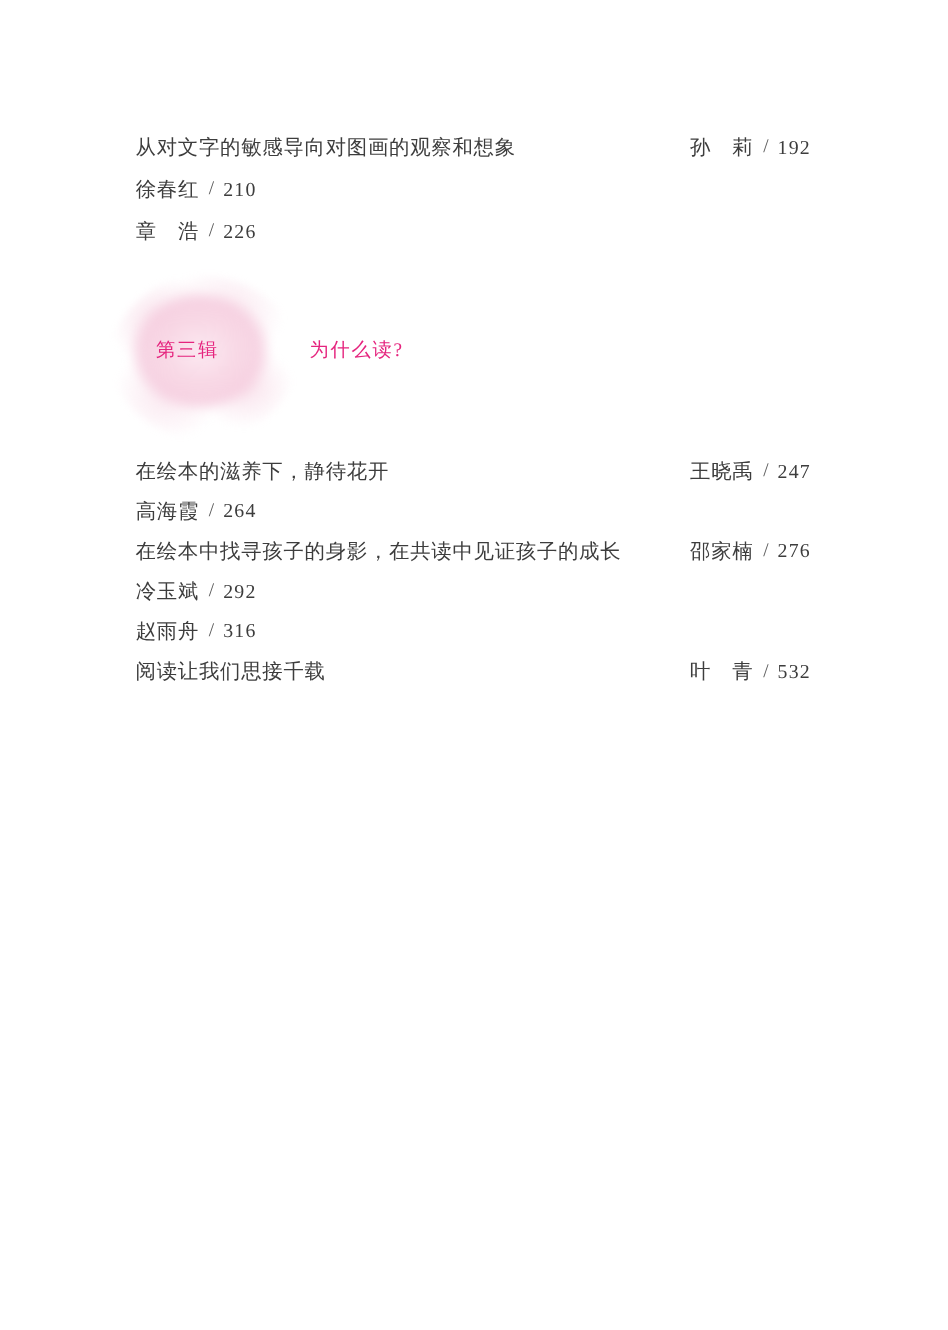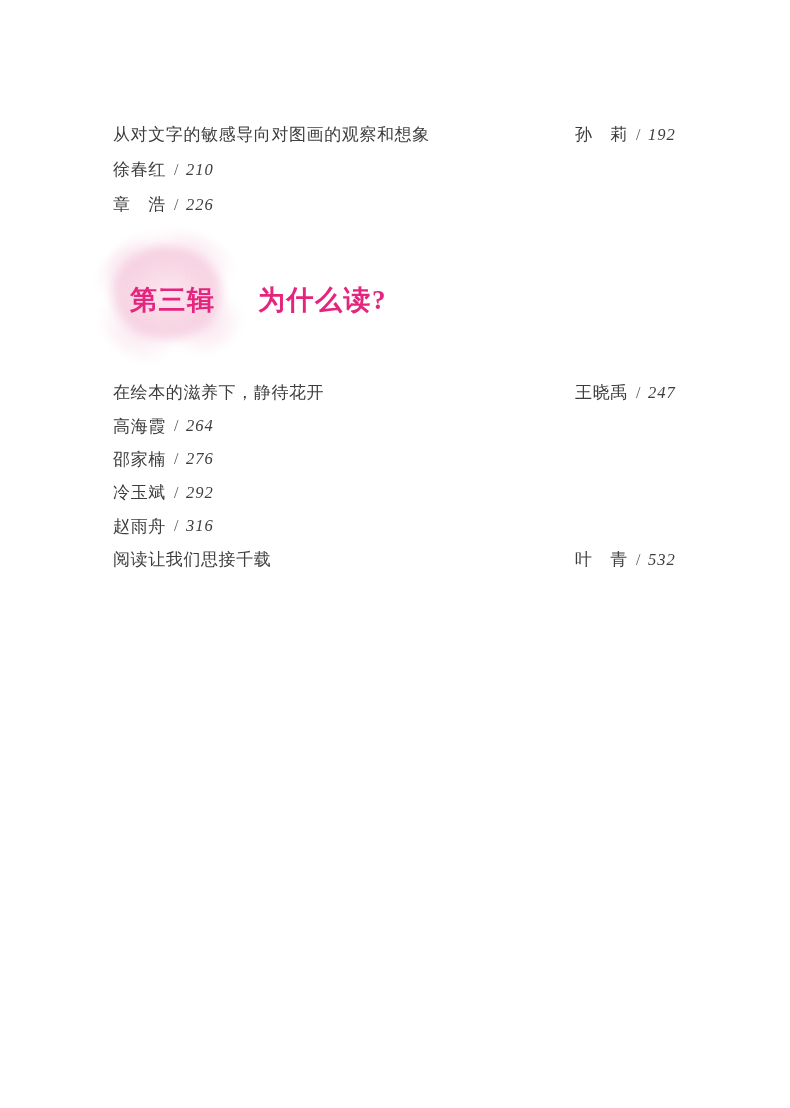--- a/index.html
+++ b/index.html
@@ -20,21 +20,21 @@
     background: var(--color-background);
     overflow: hidden;
     font-family: "Liberation Serif", "DejaVu Serif", serif;
     color: var(--color-text);
   }
   .toc {
     position: absolute;
     left: 113px;
     right: 114px;
   }
-  .toc-top { top: 105px; margin-top: 12px; }
+  .toc-top { top: 105px; }
   .toc-bottom { top: 376px; }
   .row {
     display: flex;
     justify-content: space-between;
     align-items: center;
     font-size: 17px;
     letter-spacing: 0.6px;
   }
   .toc-top .row { height: 35px; }
   .toc-bottom .row { height: 33.4px; }
@@ -55,21 +55,20 @@
   .sep {
     margin: 0 7px 0 8px;
     color: #5a5a5a;
     font-size: 16px;
   }
   .pagenum {
     display: inline-block;
     min-width: 28px;
     font-size: 16.5px;
     letter-spacing: 1px;
-    font-style: italic;
   }
   
   .blob {
     position: absolute;
     left: 93px;
     top: 230px;
     width: 154px;
     height: 136px;
     background:
       radial-gradient(52% 50% at 48% 46%,
@@ -87,22 +86,22 @@
   .section-heading {
     position: absolute;
     top: 282px;
     left: 0;
     width: 100%;
     height: 28px;
   }
   .section-label, .section-title {
     position: absolute;
     top: 0;
-    font-size: 27px;
-    font-weight: bold;
+    font-size: 16px;
+    font-weight: normal;
     color: var(--color-accent);
     letter-spacing: 1.5px;
     white-space: pre;
   }
   .section-label { left: 130px; }
   .section-title { left: 258px; }
 </style>
 </head>
 <body>
 
@@ -150,20 +149,21 @@
       </span>
     </div>
     <div class="row">
       <span class="ref">
         <span class="author">高海霞</span>
         <span class="sep">/</span>
         <span class="pagenum">264</span>
       </span>
     </div>
     <div class="row">
+      <span class="title">在绘本中找寻孩子的身影，在共读中见证孩子的成长</span>
       <span class="ref">
         <span class="author">邵家楠</span>
         <span class="sep">/</span>
         <span class="pagenum">276</span>
       </span>
     </div>
     <div class="row">
       <span class="ref">
         <span class="author">冷玉斌</span>
         <span class="sep">/</span>

